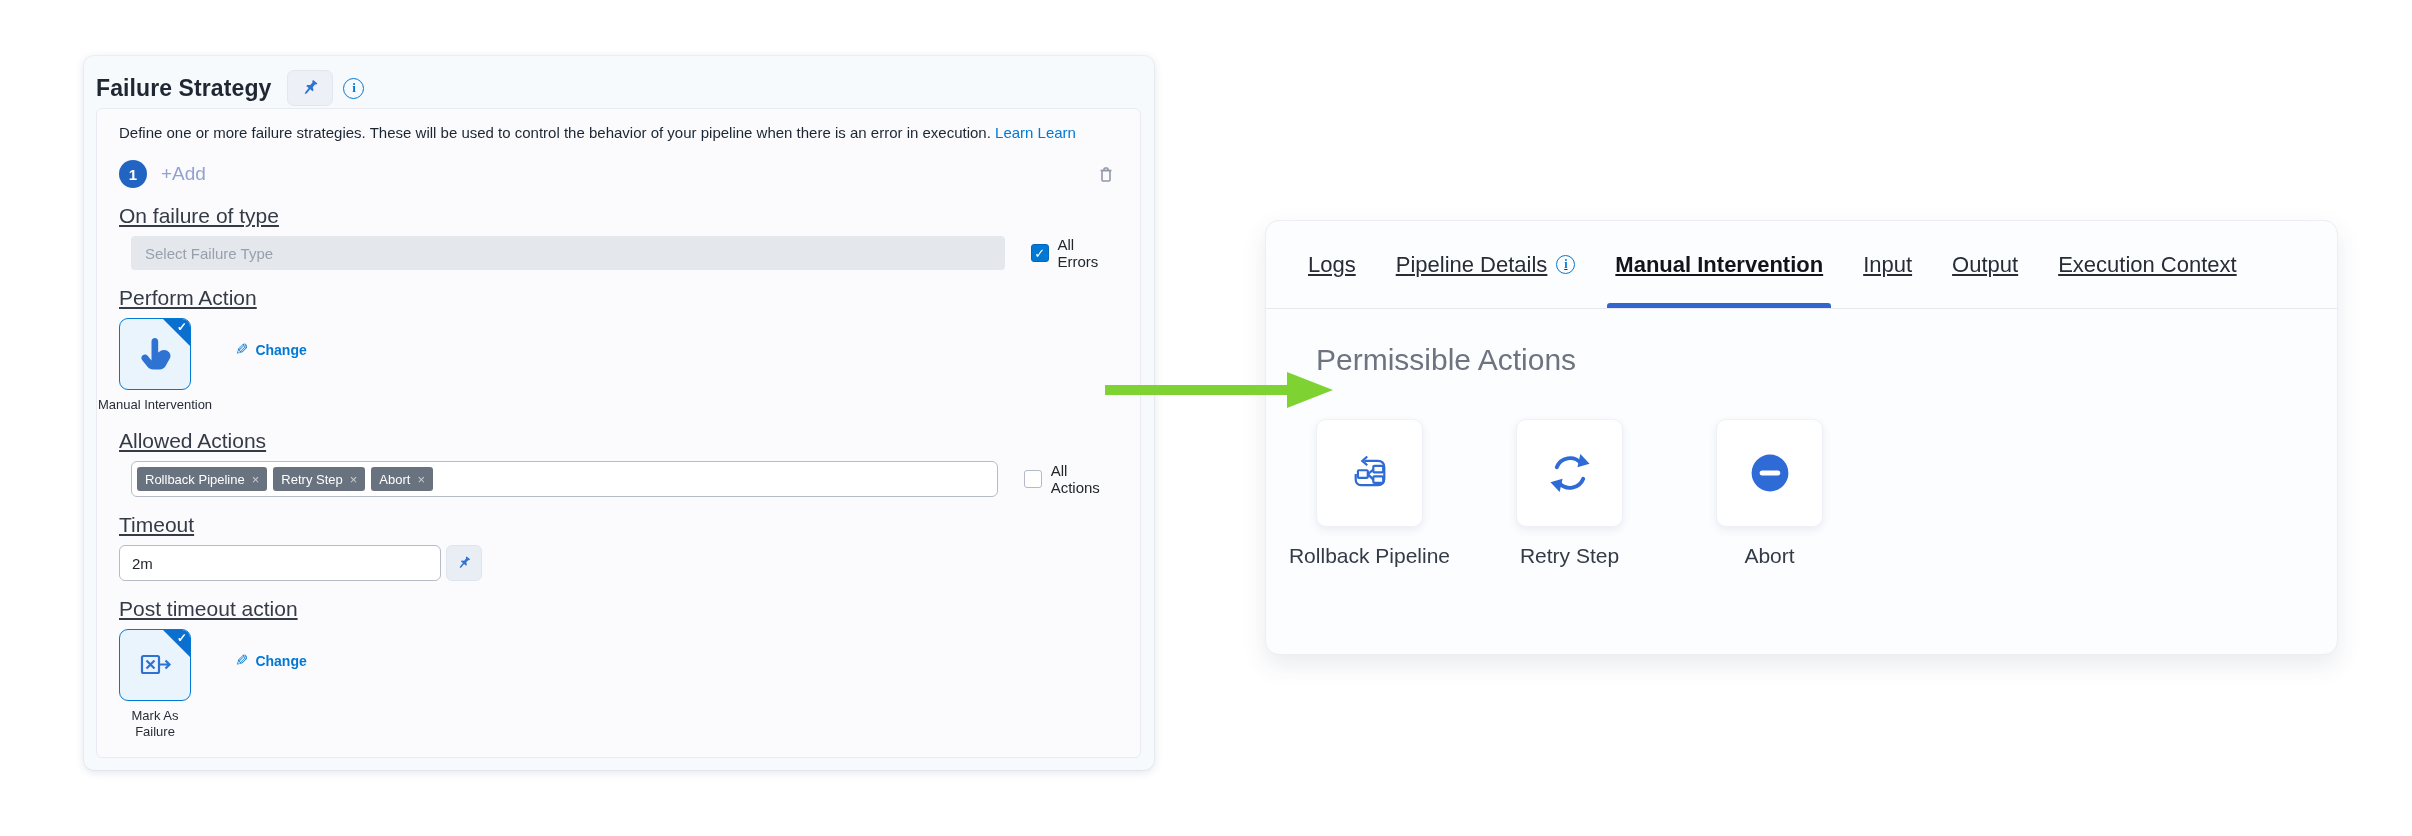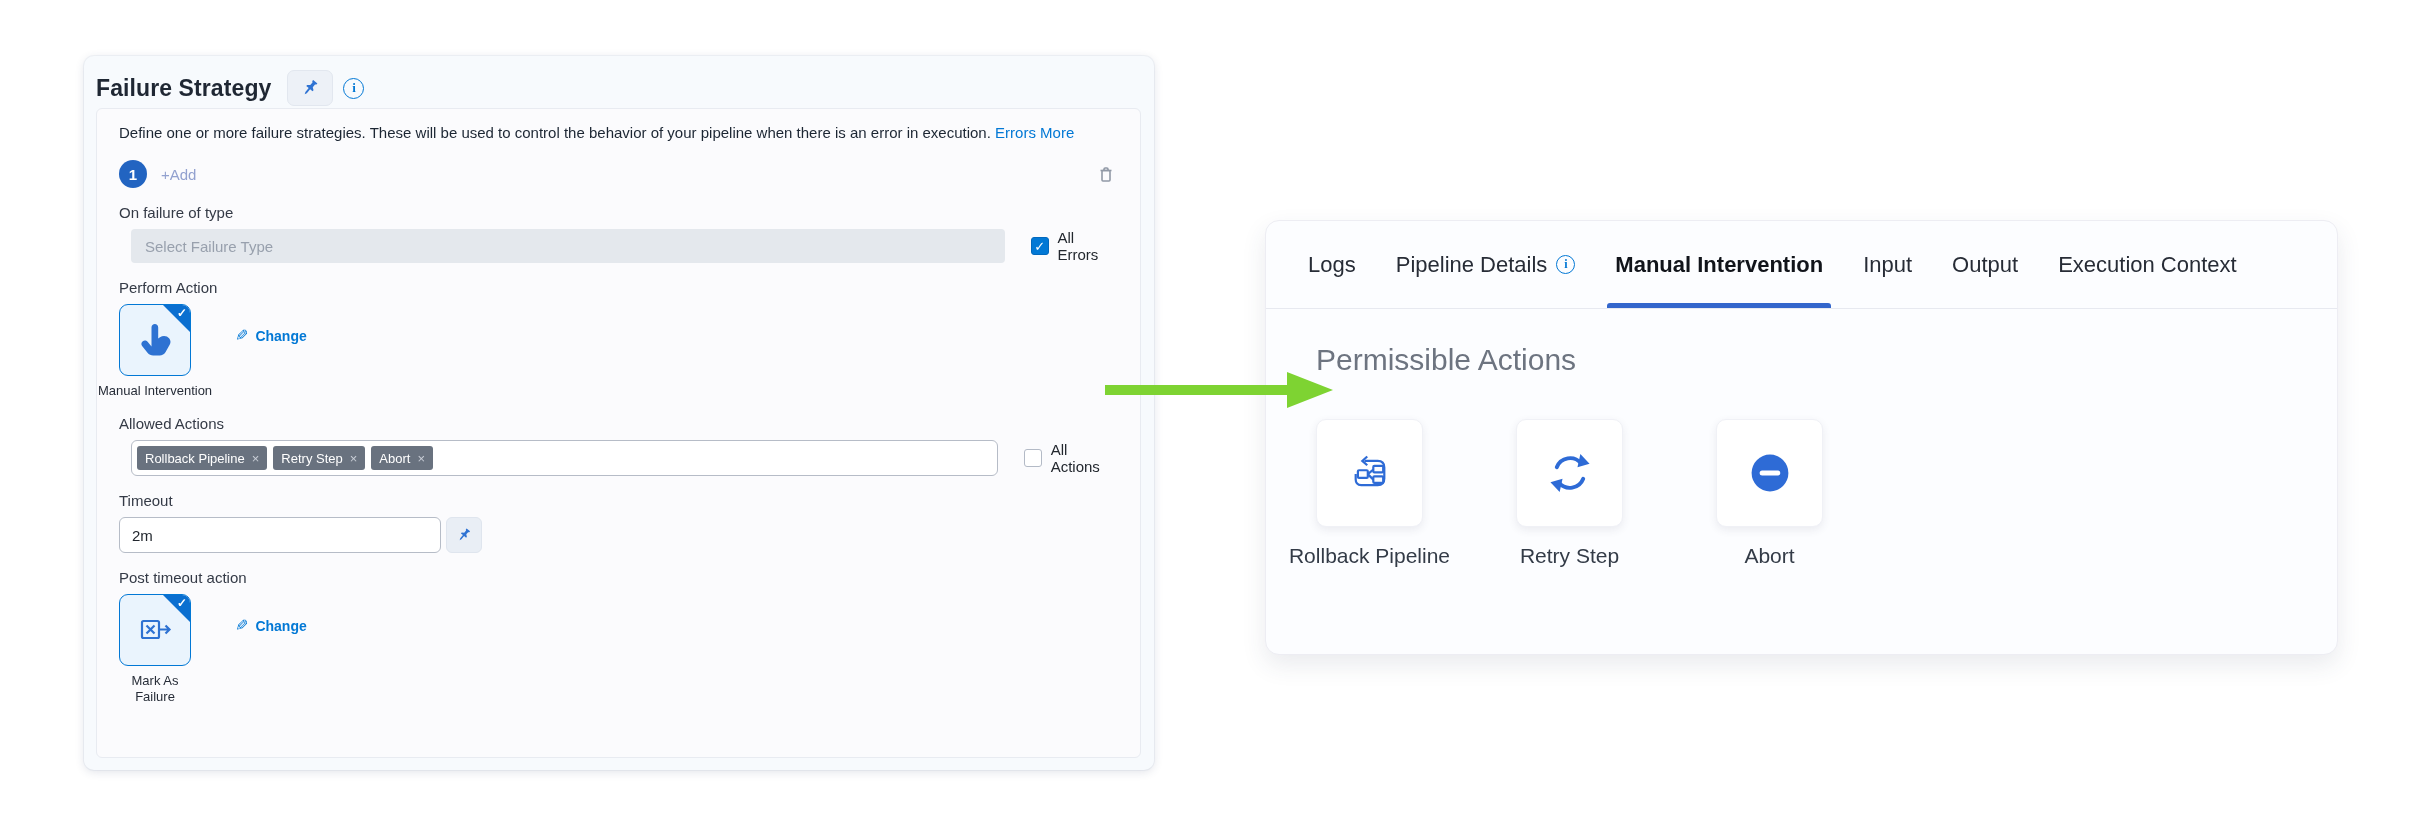--- a/index.html
+++ b/index.html
@@ -18,23 +18,23 @@
   .info-circle { margin-left:10px; width:21px; height:21px; border:1.6px solid #0278d5; border-radius:50%;
                  color:#0278d5; font-size:13px; font-weight:700; display:flex; align-items:center;
                  justify-content:center; font-family:"Liberation Serif", serif; }
   .fs-inner { position:absolute; left:12px; top:52px; width:1045px; height:650px;
               background:#fbfbfd; border:1px solid #e8ebf1; border-radius:6px; padding:14px 22px; }
   .fs-desc { font-size:15px; line-height:19px; color:#1c2633; }
   .fs-desc a { color:#0278d5; text-decoration:none; }
   .add-row { margin-top:18px; display:flex; align-items:center; }
   .idx-badge { width:28px; height:28px; border-radius:50%; background:#2264c1; color:#fff;
                font-size:15px; font-weight:700; display:flex; align-items:center; justify-content:center; }
-  .add-link { margin-left:14px; font-size:15px; color:#92a1cf; cursor:pointer; }
+  .add-link { margin-left:14px; font-size:19px; color:#92a1cf; cursor:pointer; }
   .trash { margin-left:auto; width:24px; height:24px; cursor:pointer; }
-  .field-label { margin-top:16px; font-size:15px; color:#343a46; }
+  .field-label { margin-top:16px; font-size:21px; color:#343a46;text-decoration:underline; }
   .row-flex { display:flex; align-items:center;padding-left:12px; }
   .select-input { margin-top:8px; width:888px; height:34px; background:#e4e8ed; border:none;
                   border-radius:4px; padding:0 14px; font-size:15px; color:#3a3f49;
                   font-family:"Liberation Sans", sans-serif; }
   .select-input::placeholder { color:#98a0ad; }
   .chk-row { display:flex; align-items:center; margin-left:26px; margin-top:8px; }
   .chk { width:18px; height:18px; border-radius:3px; display:flex; align-items:center;
          justify-content:center; font-size:13px; cursor:pointer; }
   .chk.checked { background:#0278d5; color:#fff; border:1px solid #0268bd; }
   .chk.unchecked { background:#fff; color:transparent; border:1.6px solid #b3bac6; }
@@ -66,21 +66,21 @@
   
   .arrow { position:absolute; left:1105px; top:364px; z-index:5; }
 
   
   .detail-card { position:absolute; left:1265px; top:220px; width:1073px; height:435px;
                  background:#fcfdff; border:1px solid #ededf3; border-radius:14px;
                  box-shadow:0 10px 24px rgba(45,60,90,.10); }
   .tabbar { height:88px; display:flex; align-items:stretch; padding-left:42px; gap:40px;
             border-bottom:1px solid #e7e9f0; }
   .tab { display:flex; align-items:center; position:relative; font-size:22px; color:#272c36;
-         cursor:pointer; white-space:nowrap; }
+         cursor:pointer; white-space:nowrap;text-decoration:underline; }
   .tab.active { font-weight:700; color:#11141a; }
   .tab.active::after { content:""; position:absolute; left:-8px; right:-8px; bottom:0;
                        height:5px; background:#3366cc; border-radius:3px 3px 0 0; }
   .tab .tab-info { margin-left:9px; width:19px; height:19px; border:1.6px solid #0278d5; border-radius:50%;
                    color:#0278d5; font-size:12px; font-weight:700; display:flex; align-items:center;
                    justify-content:center; font-family:"Liberation Serif", serif; }
   .panel-content { padding:34px 0 0 50px; }
   .section-title { font-size:30px; color:#6d7480; }
   .pa-row { display:flex; gap:93px; margin-top:42px; }
   .pa-item { display:flex; flex-direction:column; align-items:center; width:107px; }
@@ -103,21 +103,21 @@
             <path d="M9 3 h6 v1.6 l-1.2 1 v3.8 l2.7 2 v1.6 H13 v5.6 l-1 2.4 -1-2.4 v-5.6 H7.5 v-1.6 l2.7-2 V5.6 L9 4.6 z"></path>
           </g>
         </svg>
       </span>
       <span class="info-circle">i</span>
     </div>
 
     <div class="fs-inner">
       <div class="fs-desc">
         <span>Define one or more failure strategies. These will be used to control the behavior of your pipeline when there is an error in execution.</span>
-        <a href="#">Errors More</a>
+        <a href="#">Learn Learn</a>
       </div>
 
       <div class="add-row">
         <span class="idx-badge">1</span>
         <span class="add-link">+Add</span>
         <span class="trash">
           <svg width="24" height="24" viewBox="0 0 24 24" fill="none" stroke="#9199a6" stroke-width="1.6">
             <path d="M6.5 8.5 h11"></path>
             <path d="M10 8.5 V7.2 a1.2 1.2 0 0 1 1.2 -1.2 h1.6 a1.2 1.2 0 0 1 1.2 1.2 v1.3"></path>
             <rect x="8" y="8.5" width="8" height="10.5" rx="1"></rect>

